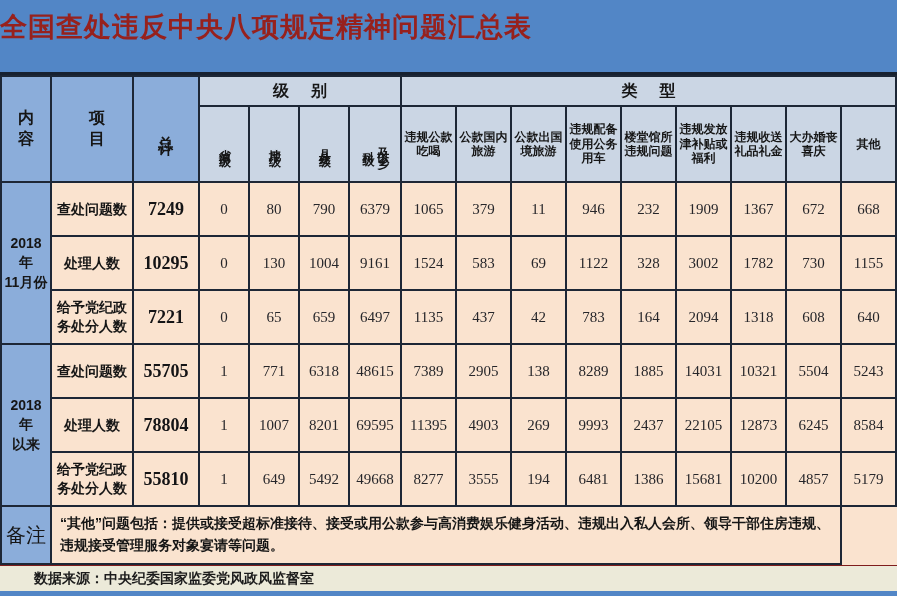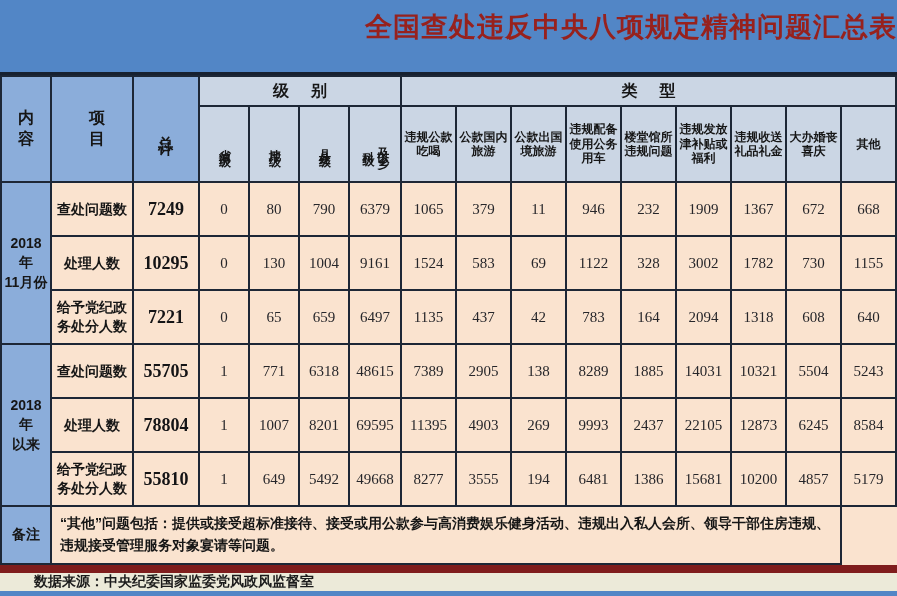--- a/index.html
+++ b/index.html
@@ -6,21 +6,21 @@
   html, body { width: 897px; height: 596px; overflow: hidden; }
   body {
     font-family: "Liberation Sans", sans-serif;
     background: #5286c6;
   }
   
   .title-band {
     width: 897px; height: 75px;
     background: #5286c6;
     border-bottom: 3px solid #172130;
-    text-align: right;
+    text-align: left;
   }
   .title-main {
     padding-top: 9px;
     font-family: "Liberation Serif", "DejaVu Serif", serif;
     font-weight: bold;
     font-size: 27px;
     letter-spacing: 1px;
     color: #97211d;
   }
   .title-sub {
@@ -72,34 +72,34 @@
     font-size: 15px;
     color: #26262a;
   }
   td.total-num {
     font-family: "Liberation Serif", "DejaVu Serif", serif;
     font-size: 18px;
     font-weight: bold;
     color: #141416;
   }
   tr.note-row { height: 58px; }
-  tr.note-row th { font-size: 14px; font-weight: bold; }
+  tr.note-row th { font-size: 20px; font-weight: normal; }
   td.note-cell {
     text-align: left;
     font-size: 14px;
     font-weight: bold;
     line-height: 1.55;
     padding: 4px 10px 4px 8px;
     margin-top: 48px;
   }
   
   .footer-bar {
     width: 897px; height: 26px;
     background: #ecead9;
-    border-top: 8px solid #7f1d1d;
+    border-top: 1px solid #7f1d1d;
     display: flex;
     justify-content: space-between;
     align-items: center;
     padding: 0 20px 0 34px;
     font-size: 14px;
     font-weight: bold;
     color: #1b1b1b;
     text-align: right;
   }
 </style>

